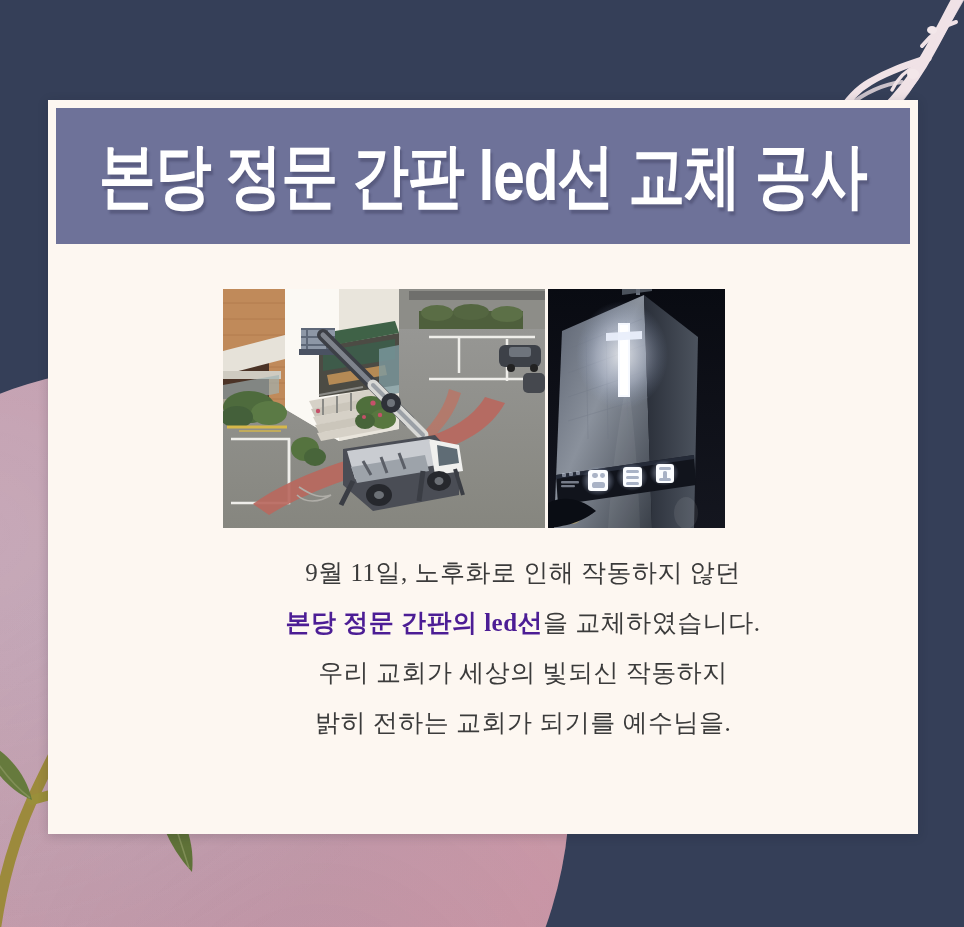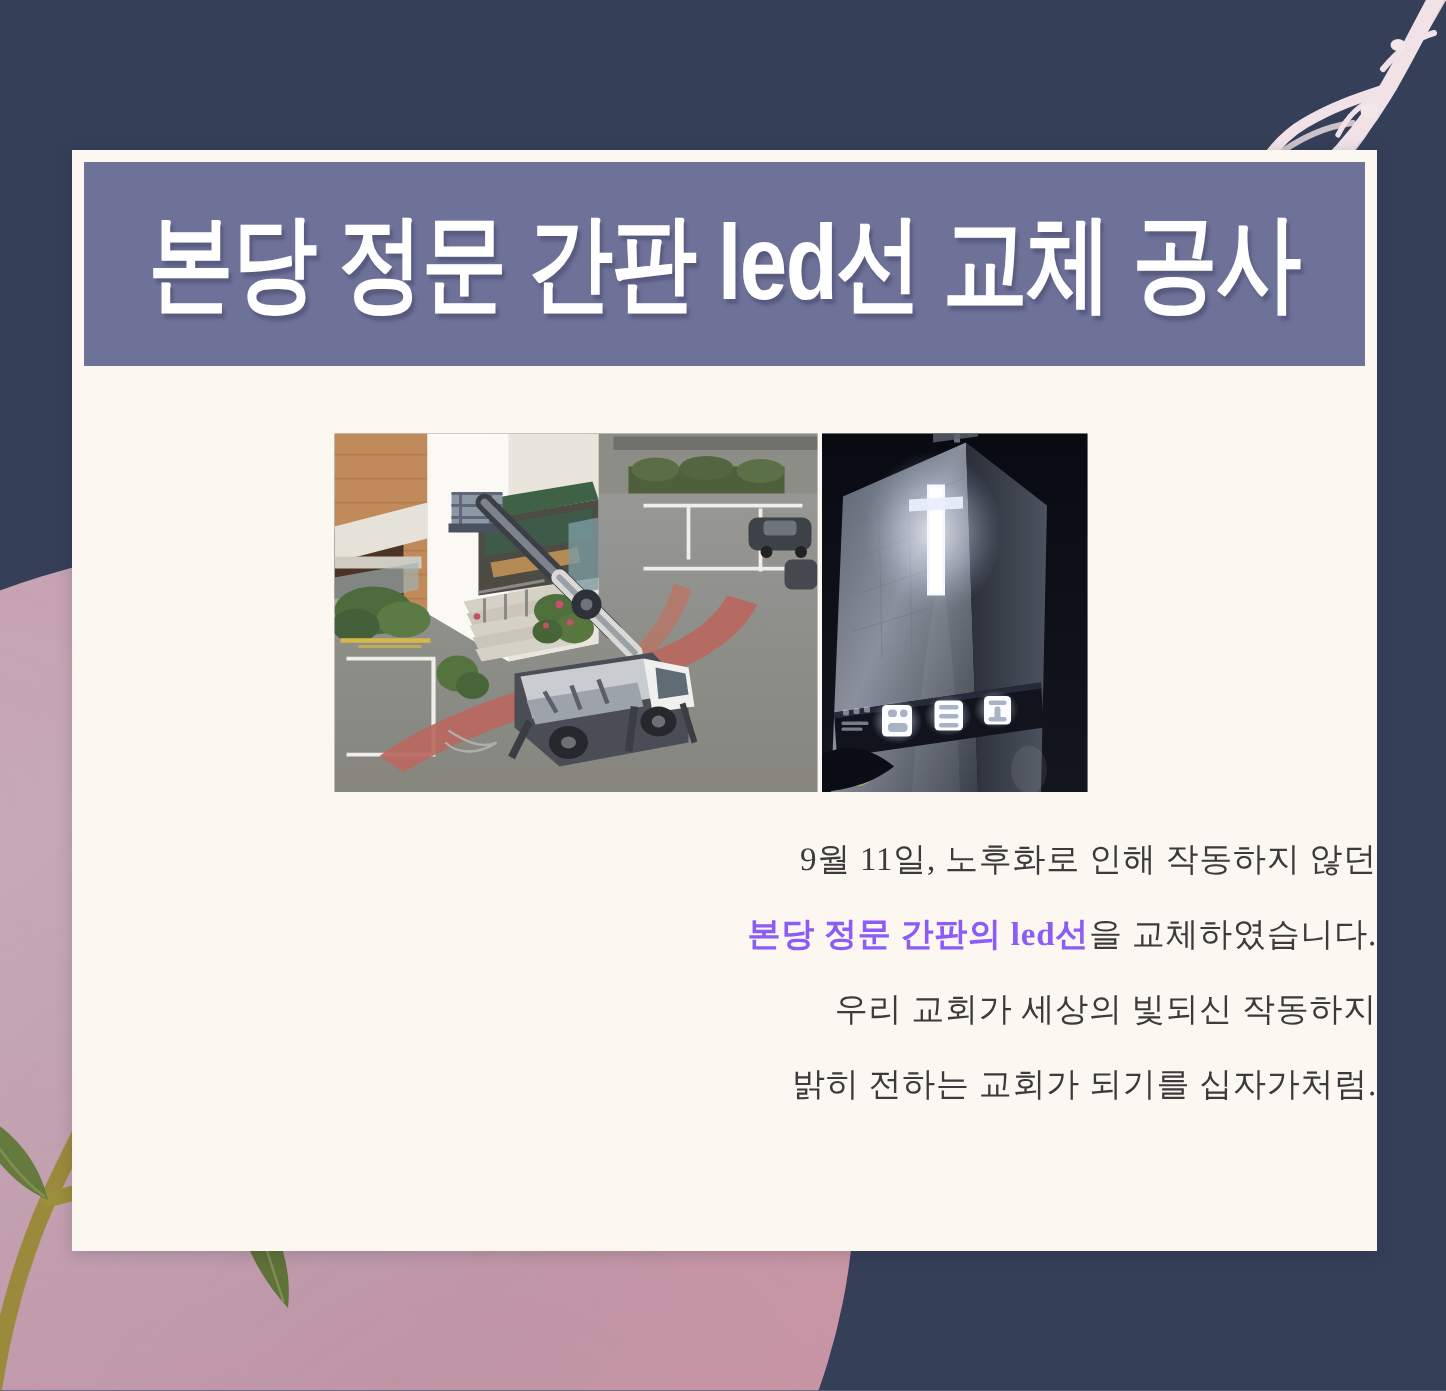--- a/index.html
+++ b/index.html
@@ -118,29 +118,30 @@
   .photo-night { width: 177px; height: 239px; background: #0b0d16; }
 
   .photo svg { display: block; width: 100%; height: 100%; }
 
   
   .body-text {
     position: absolute;
     left: 0;
     top: 448px;
     width: 870px;
-    text-align: right;
+    text-align: center;
     font-family: "Liberation Serif", "DejaVu Serif", serif;
     color: #3b3b3b;
-    font-size: 22px;
+    font-size: 25px;
     line-height: 50px;
     letter-spacing: 0.5px;
+    padding-left: 40px;
   }
   .body-text .line { white-space: nowrap; }
-  .body-text b { font-weight: 700; color: #8b5cf6; }
+  .body-text b { font-weight: 700; color: #4c1d95; }
 </style>
 </head>
 <body>
 
 <div class="stage">
 
   <div class="pink-circle"></div>
 
   <svg class="branch" viewBox="0 0 300 170">
     <g stroke="#f0e2e6" fill="none" stroke-linecap="round">
@@ -421,17 +422,17 @@
 
           <path d="M0 214 C16 206, 34 210, 48 222 C30 236, 10 238, 0 239 Z" fill="#0a0d14"></path>
         </svg>
       </div>
     </div>
 
     <div class="body-text">
       <div class="line"><span>9월 11일, 노후화로 인해 작동하지 않던</span></div>
       <div class="line"><b>본당 정문 간판의 led선</b><span>을 교체하였습니다.</span></div>
       <div class="line"><span>우리 교회가 세상의  빛되신 작동하지</span></div>
-      <div class="line"><span>밝히 전하는 교회가 되기를 십자가처럼.</span></div>
+      <div class="line"><span>밝히 전하는 교회가 되기를 예수님을.</span></div>
     </div>
 
   </div>
 </div>
 
 </body></html>

